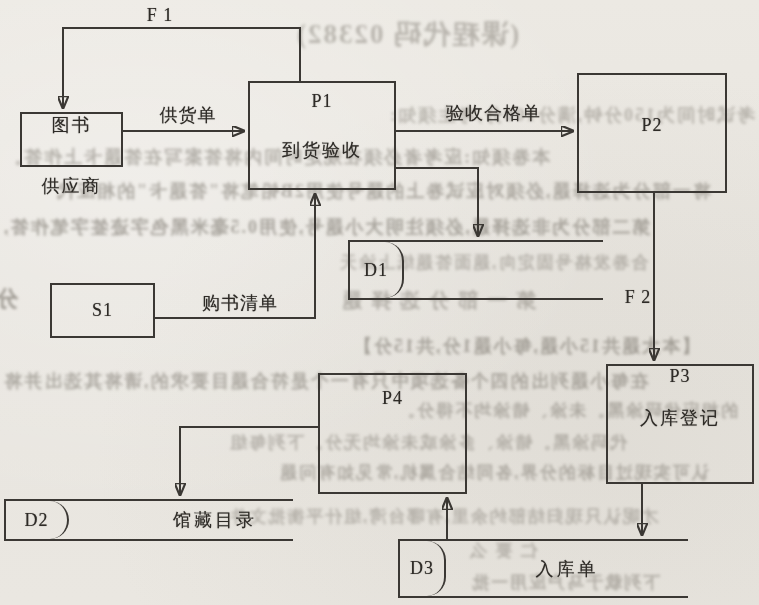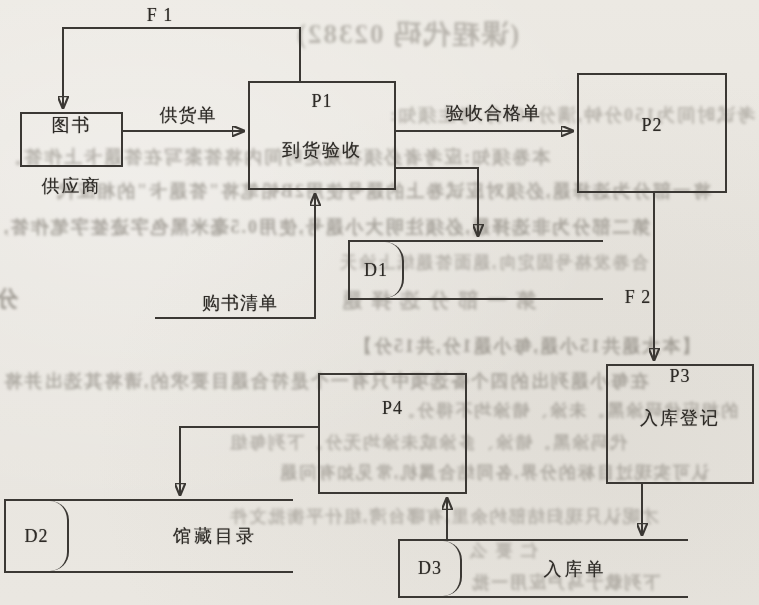--- a/index.html
+++ b/index.html
@@ -109,42 +109,45 @@
 
   <div class="node" style="left:248px; top:81px; width:148px; height:109px; padding-top:8px; gap:26px;">
     <div class="nid">P1</div>
     <div class="nname">到货验收</div>
   </div>
 
   <div class="node" style="left:577px; top:73px; width:150px; height:120px; padding-top:40px;">
     <div class="nid">P2</div>
   </div>
 
+  <div class="node" style="left:50px; top:283px; width:105px; height:55px; justify-content:center;">
+    <div class="nid">S1</div>
+  </div>
 
   <div class="node" style="left:606px; top:364px; width:148px; height:120px; padding-top:0; gap:19px;">
     <div class="nid">P3</div>
     <div class="nname">入库登记</div>
   </div>
 
-  <div class="node" style="left:318px; top:373px; width:149px; height:121px; padding-top:23px;">
+  <div class="node" style="left:318px; top:373px; width:149px; height:121px; padding-top:13px;">
     <div class="nid">P4</div>
   </div>
 
   <div class="store" style="left:348px; top:240px; width:255px; height:60px;">
     <div class="sid" style="width:54px;">D1</div>
     <div class="sname"></div>
   </div>
 
-  <div class="store" style="left:4px; top:499px; width:289px; height:74px;">
+  <div class="store" style="left:4px; top:499px; width:289px; height:42px;">
     <div class="sid" style="width:63px;">D2</div>
     <div class="sname" style="padding-left:68px;">馆藏目录</div>
   </div>
 
   <div class="store" style="left:398px; top:539px; width:290px; height:59px;">
-    <div class="sid" style="width:62px;">D3</div>
+    <div class="sid" style="width:46px;">D3</div>
     <div class="sname">入库单</div>
   </div>
 
   <div class="flabel" style="left:130px; top:5px; width:60px;">F 1</div>
   <div class="flabel" style="left:148px; top:103px; width:80px;">供货单</div>
   <div class="flabel" style="left:436px; top:101px; width:115px;">验收合格单</div>
   <div class="flabel" style="left:196px; top:291px; width:88px;">购书清单</div>
   <div class="flabel" style="left:616px; top:287px; width:44px;">F 2</div>
 
 </div>

